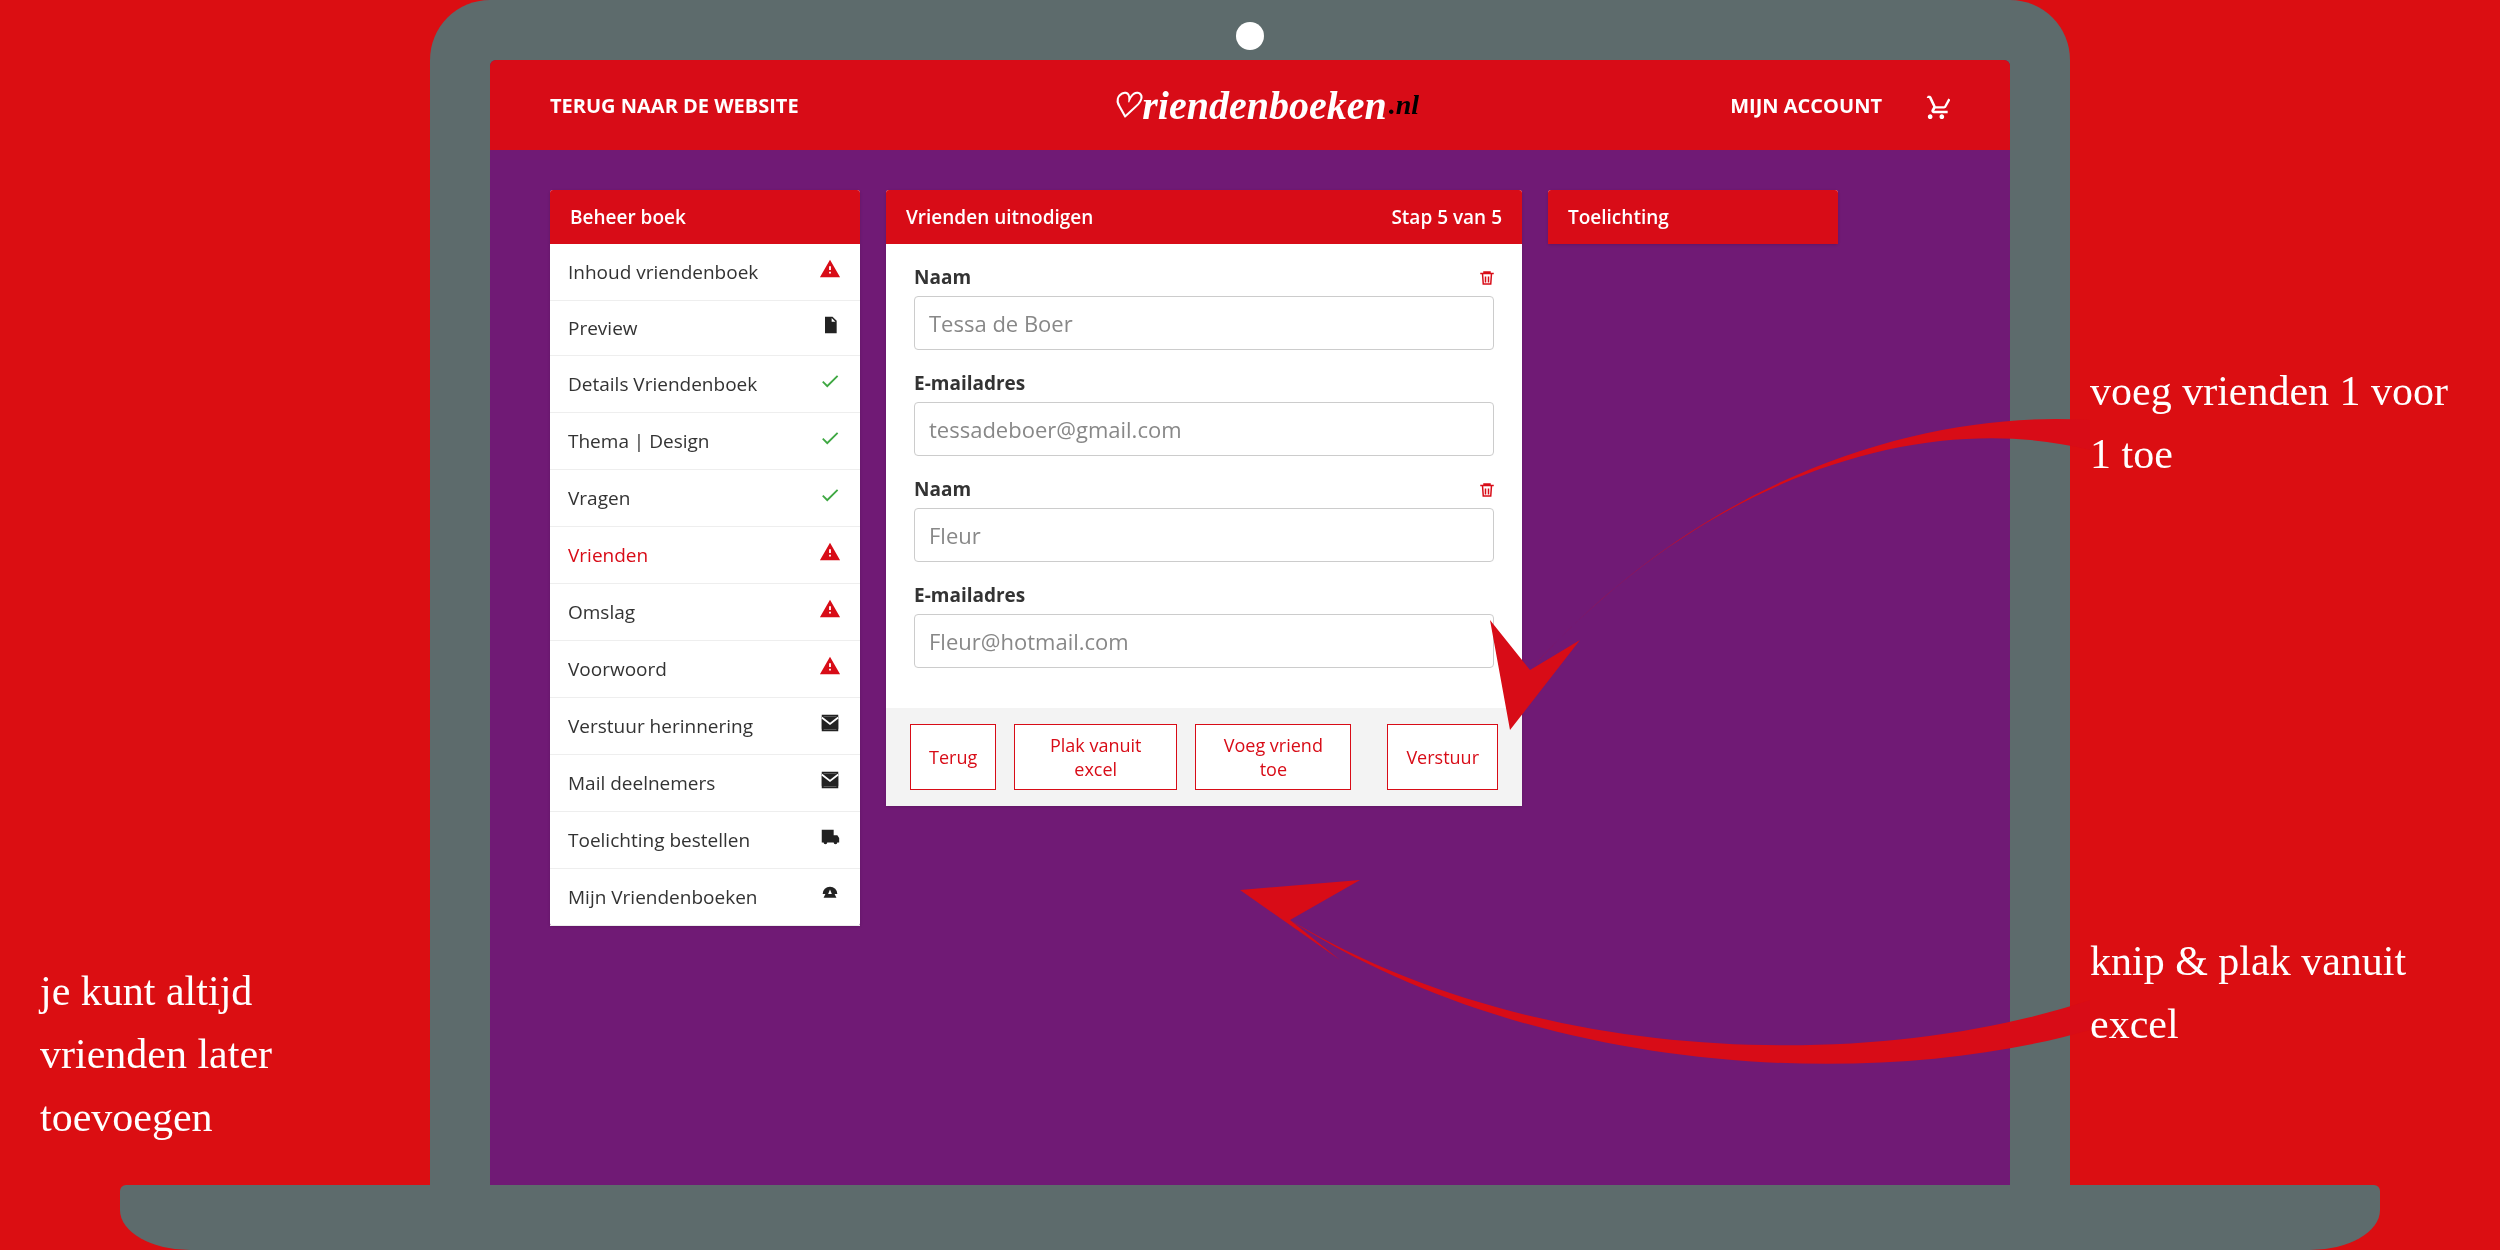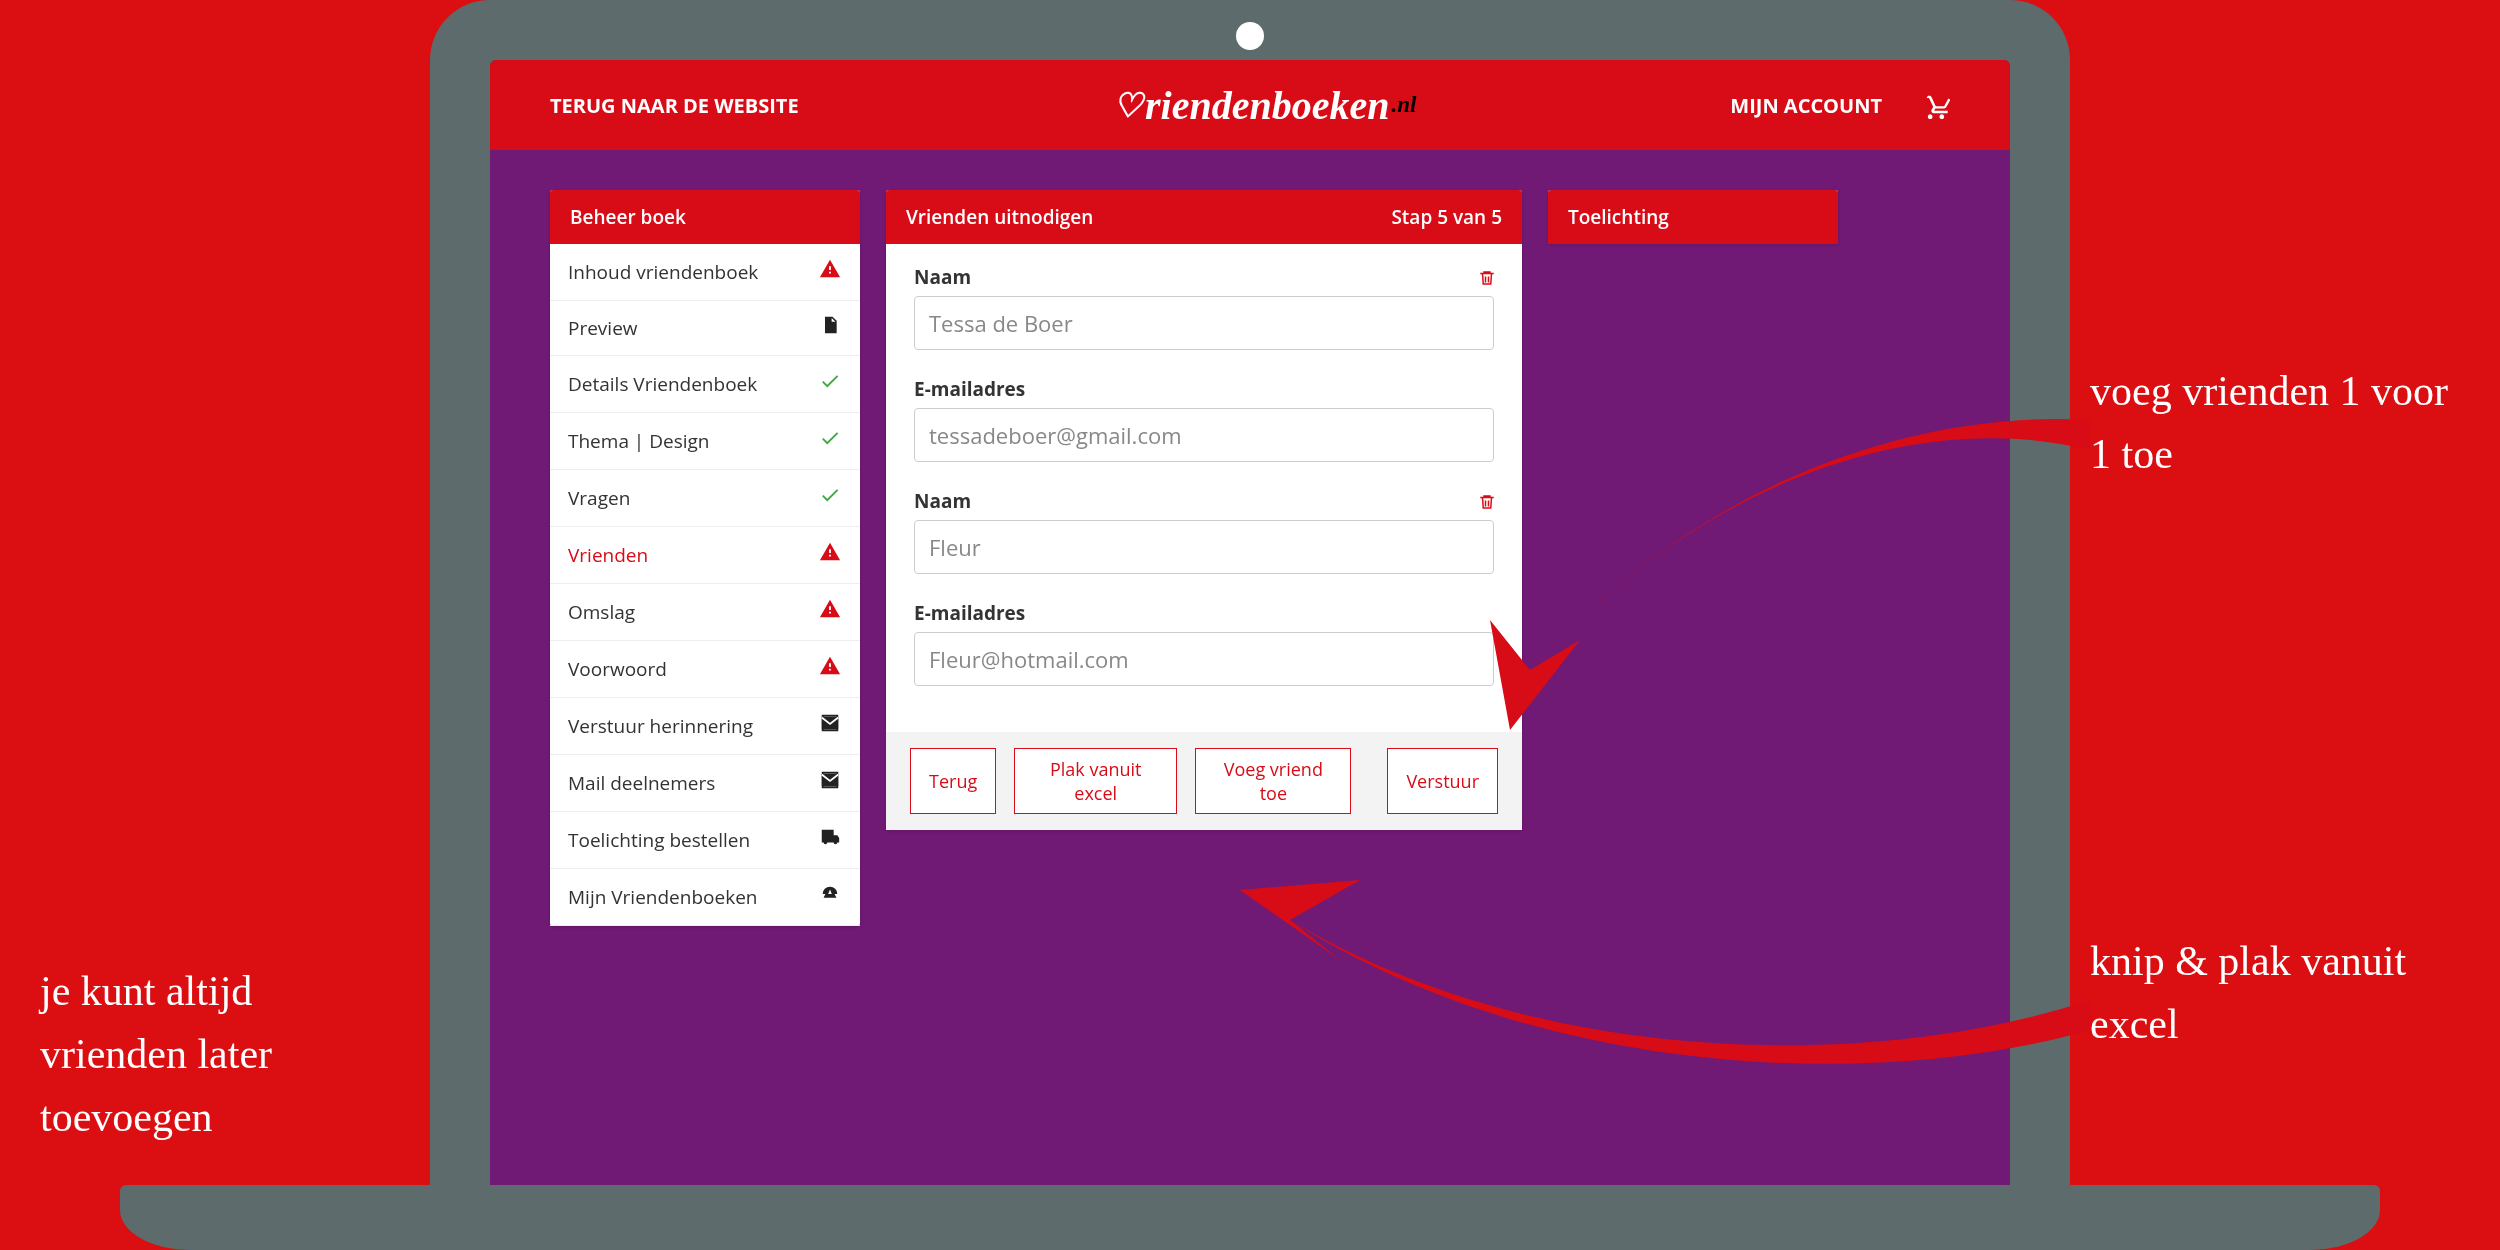--- a/index.html
+++ b/index.html
@@ -7,38 +7,38 @@
 .laptop-frame { position:absolute; left:430px; top:0; width:1640px; height:1200px; }
 .bezel { background:#5d6b6c; border-radius:60px 60px 0 0; width:100%; height:100%; padding:60px 60px 0 60px; position:relative; }
 .camera { position:absolute; top:22px; left:50%; transform:translateX(-50%); width:28px; height:28px; background:#fff; border-radius:50%; }
 .screen { background:#701a75; width:100%; height:100%; border-radius:6px 6px 0 0; overflow:hidden; display:flex; flex-direction:column; }
 .base { position:absolute; left:120px; bottom:0; width:2260px; height:65px; background:#5d6b6c; border-radius:6px 6px 70px 70px/6px 6px 40px 40px; }
 
 .topbar { background:#d80c17; height:90px; display:flex; align-items:center; padding:0 60px; color:#fff; font-weight:700; font-size:20px; justify-content:space-between; }
 .topbar .left,.topbar .right { display:flex; align-items:center; gap:40px; }
 .logo { font-family:"Brush Script MT",cursive; font-size:40px; font-style:italic; color:#fff; display:flex; align-items:center; gap:2px; }
 .logo .heart { font-size:34px; }
-.logo .nl { color:#000; font-size:23px; }
+.logo .nl { color:#000; font-size:28px; }
 .cart-icon { width:28px; height:28px; }
 
 .content { flex:1; padding:40px 60px; display:flex; gap:26px; align-items:flex-start; }
 .panel { background:#fff; box-shadow:0 1px 3px rgba(0,0,0,0.15); border-radius:3px; }
 .panel-header { background:#d80c17; color:#fff; padding:14px 20px; font-weight:600; font-size:19px; display:flex; justify-content:space-between; border-radius:3px 3px 0 0; }
 
 .sidebar { width:310px; }
 .side-item { display:flex; justify-content:space-between; align-items:center; padding:14px 18px; border-bottom:1px solid #eee; font-size:19px; color:#333; cursor:pointer; }
 .side-item.active { color:#d80c17; }
 .side-item .ico { width:24px; text-align:center; }
 .ico.warn { color:#d80c17; }
 .ico.ok { color:#3fa843; }
 .ico.dark { color:#222; }
 
 .main { width:636px; }
 .form-body { padding:20px 28px; }
-.field-group { position:relative; margin-bottom:26px; }
+.field-group { position:relative; margin-bottom:20px; }
 .field-label { font-weight:700; font-size:19px; color:#333; margin-bottom:6px; display:block; }
 .field-input { width:100%; border:1px solid #ccc; border-radius:4px; padding:11px 14px; font-size:22px; color:#888; font-family:inherit; }
 .trash { position:absolute; right:-2px; top:2px; color:#d80c17; cursor:pointer; font-size:20px; }
 .action-bar { background:#f3f3f3; padding:16px 24px; display:flex; gap:18px; }
 .action-bar .spacer { flex:1; }
 .btn { border:1px solid #d80c17; color:#d80c17; background:#fff; padding:8px 18px; border-radius:0; font-size:18px; cursor:pointer; font-family:inherit; }
 
 .help { width:290px; }
 .help-body { padding:22px; font-size:18px; color:#555; }
 .help-body p { padding:14px 0; border-bottom:1px solid #eee; }

